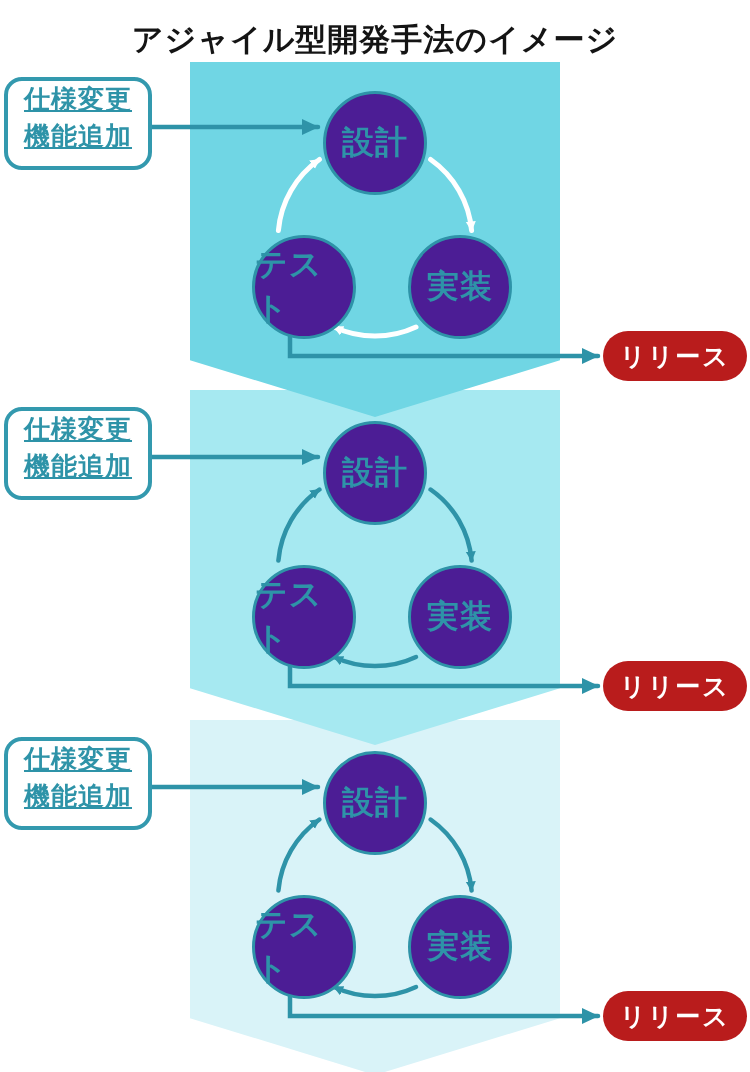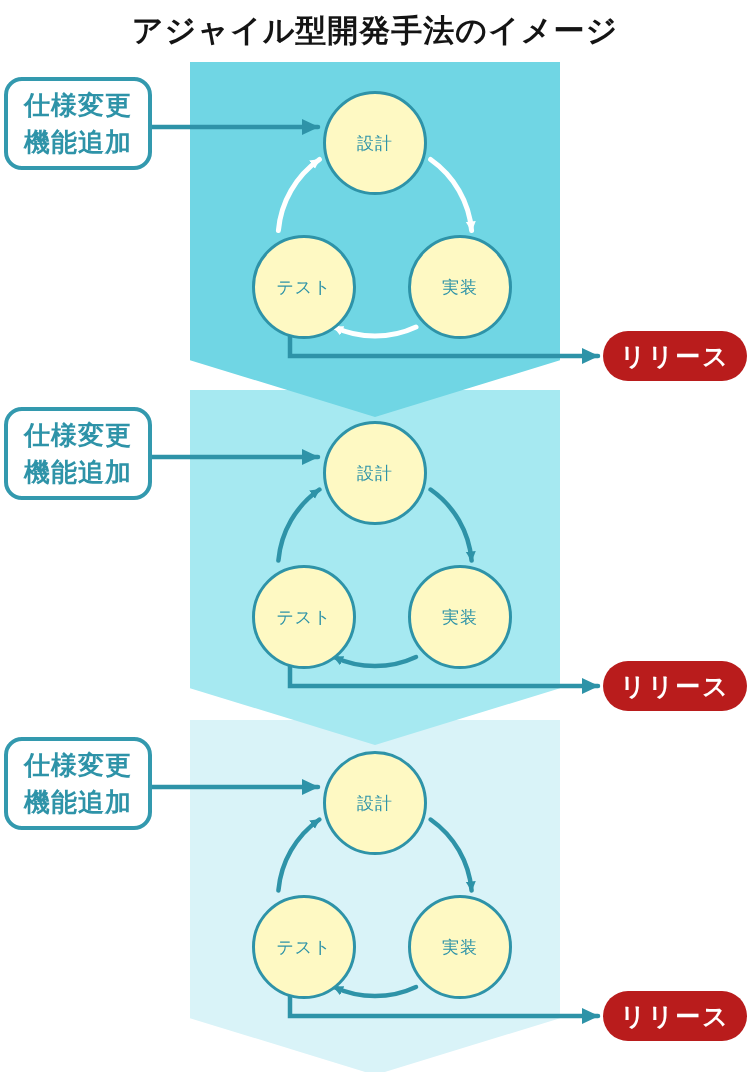--- a/index.html
+++ b/index.html
@@ -9,21 +9,21 @@
     height: 1072px;
     margin: 0 auto;
     overflow: hidden;
     background: #ffffff;
     font-family: "Liberation Sans", sans-serif;
   }
   .title {
     position: absolute;
     top: 0; left: 0; right: 0;
     margin: 0;
-    padding-top: 10px;
+    padding-top: 19px;
     text-align: center;
     font-size: 31px;
     font-weight: 700;
     letter-spacing: 1px;
     color: #141414;
   }
   
   .chevron {
     position: absolute;
     left: 190px;
@@ -44,45 +44,45 @@
     left: 4px;
     width: 148px;
     height: 93px;
     box-sizing: border-box;
     border: 4px solid #3399ae;
     border-radius: 18px;
     background: #ffffff;
     display: flex;
     flex-direction: column;
     align-items: center;
-    justify-content: center;
     color: #2e93a8;
     font-size: 26px;
     font-weight: 700;
     line-height: 1.42;
     letter-spacing: 1px;
+    text-decoration: underline;
   }
   .s0 .change-box { top: 77px; }
   .s1 .change-box { top: 407px; }
   .s2 .change-box { top: 737px; }
 
   .node {
     position: absolute;
     width: 104px;
     height: 104px;
     box-sizing: border-box;
-    background: #fef9c3;
+    background: #4c1d95;
     border: 3px solid #2e93a8;
     border-radius: 50%;
     display: flex;
     align-items: center;
     justify-content: center;
     color: #2e93a8;
-    font-size: 17px;
-    font-weight: 400;
+    font-size: 32px;
+    font-weight: 700;
     letter-spacing: 1px;
   }
   .node.design    { left: 323px; }
   .node.implement { left: 408px; text-align: right; }
   .node.test      { left: 252px; }
   .s0 .node.design { top: 91px; }  .s0 .node.implement, .s0 .node.test { top: 235px; }
   .s1 .node.design { top: 421px; } .s1 .node.implement, .s1 .node.test { top: 565px; }
   .s2 .node.design { top: 751px; } .s2 .node.implement, .s2 .node.test { top: 895px; }
 
   .release-pill {

